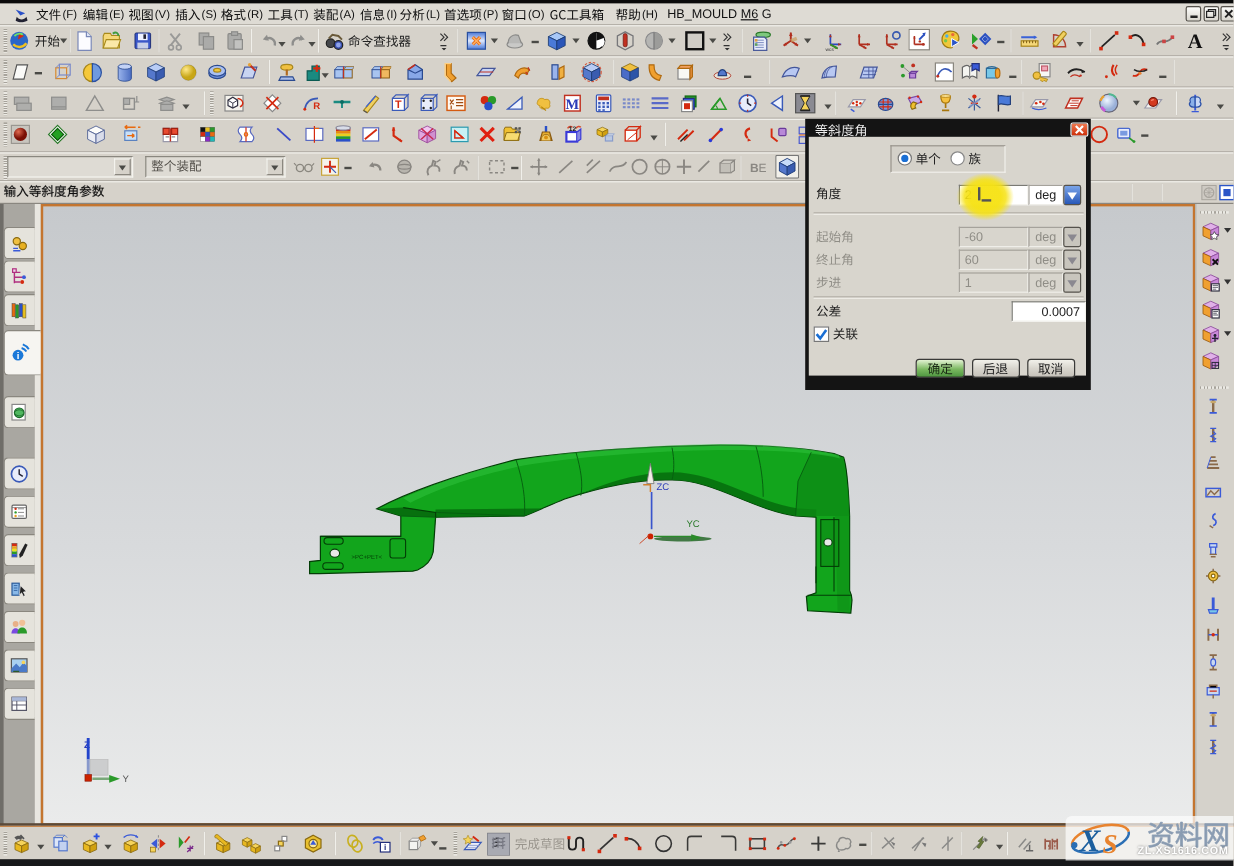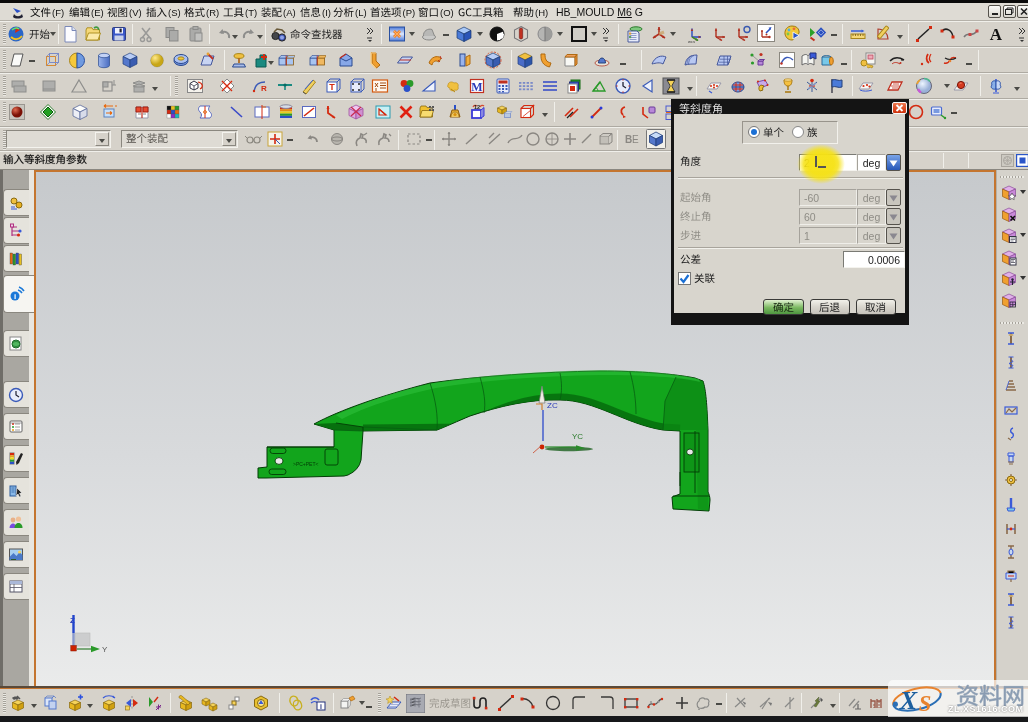--- a/index.html
+++ b/index.html
@@ -1562,21 +1562,21 @@
 <svg class="ab" style="left:886px;top:226.5px;z-index:43" width="15" height="17">
     <path d="M3.5 6.5l4 6 4-6z" fill="#8a8890"></path>
   </svg>
 <div class="ab" style="left:678px;top:246.5px;width:225px;height:2px;border-top:1px solid #a8a49c;border-bottom:1px solid #f2f1ec;z-index:42"></div>
 <svg class="ab" style="z-index:42;left:680.0px;top:253.0px" width="23.0" height="13.1">
     <g transform="translate(0,10.19) scale(0.01050,-0.01050)" fill="#222">
       <use href="#g516c" x="0.0"></use>
       <use href="#g5dee" x="1000.0"></use>
     </g>
   </svg>
-<div class="ab" style="left:843px;top:251px;width:62px;height:17px;background:#fff;border:1px solid;border-color:#7a7a74 #f4f3ee #f4f3ee #7a7a74;z-index:42;font-size:10.5px;text-align:right;padding:2px 4px 0 0;color:#222">0.0006</div>
+<div class="ab" style="left:843px;top:251px;width:62px;height:17px;background:#fff;border:1px solid;border-color:#7a7a74 #f4f3ee #f4f3ee #7a7a74;z-index:42;font-size:10.5px;text-align:right;padding:2px 4px 0 0;color:#222">0.0007</div>
 <div class="ab" style="left:678px;top:271.5px;width:13px;height:13px;background:#fff;border:1px solid #777;z-index:42"></div>
 <svg class="ab" style="left:678px;top:271.5px;z-index:43" width="13" height="13">
     <path d="M2.5 6.5l3 3.5 5-7" fill="none" stroke="#1a6fd4" stroke-width="2.2"></path>
   </svg>
 <svg class="ab" style="z-index:42;left:694.0px;top:272.0px" width="23.0" height="13.1">
     <g transform="translate(0,10.19) scale(0.01050,-0.01050)" fill="#222">
       <use href="#g5173" x="0.0"></use>
       <use href="#g8054" x="1000.0"></use>
     </g>
   </svg>

